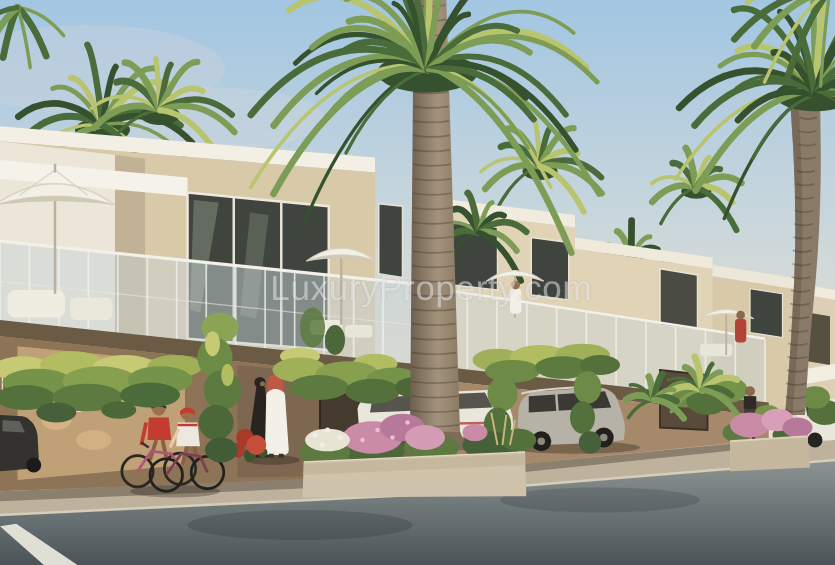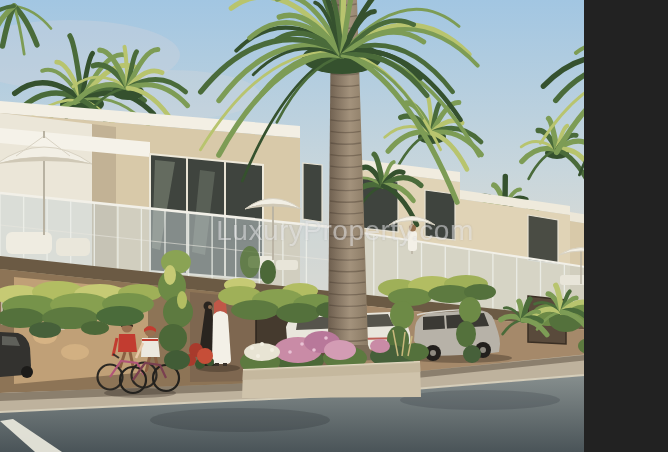--- a/index.html
+++ b/index.html
@@ -1,16 +1,16 @@
 <!DOCTYPE html>
 <html style="--sky-top: #a2c6e2; --sky-mid: #c8d6dc; --sky-warm: #e7decf; --sky-horizon: #f0e7d7; --wall-white: #f3efe4; --wall-stucco: #d8c9a9; --wall-stucco-light: #e0d3b6; --wall-shade: #c2b295; --interior-wall: #c0a077; --interior-dark: #7e6750; --glass-dark: #3f443e; --fascia: #6b5a44; --foliage-light: #b8c46e; --foliage-mid: #7d9c55; --foliage-dark: #4a6b3a; --foliage-deep: #35512e; --vine-highlight: #c6ca74; --trunk-light: #a3927c; --trunk-dark: #6d5e4e; --pavement: #beb29d; --road-light: #8b9392; --road-dark: #4a5458; --lane-mark: #eceade; --flower-pink: #c98ba6; --flower-white: #e8e4d4; --accent-red: #b5453c; --kandura-white: #f3f0e7; --abaya-black: #29241f; --car-silver: #b7b2a8; --car-white: #e9e6dc; --umbrella-white: #f2efe5;"><head>
 <meta charset="utf-8">
 <style>
   html,body{margin:0;padding:0;background:#222;font-family:"Liberation Sans",sans-serif;}
-  .stage{position:relative;width:584px;height:452px;overflow:hidden;background:#3b82f6;}
+  .stage{position:relative;width:668px;height:452px;overflow:hidden;background:#3b82f6;}
   .stage svg{position:absolute;inset:0;display:block;}
   .watermark{
     position:absolute;left:345px;top:231px;transform:translate(-50%,-50%);
     font-family:"Liberation Sans",sans-serif;font-size:28px;font-weight:400;
     letter-spacing:.5px;color:rgba(252,252,255,.45);
     text-shadow:0 0 2px rgba(110,110,110,.25);white-space:nowrap;pointer-events:none;
   }
 </style>
 </head>
 <body>

